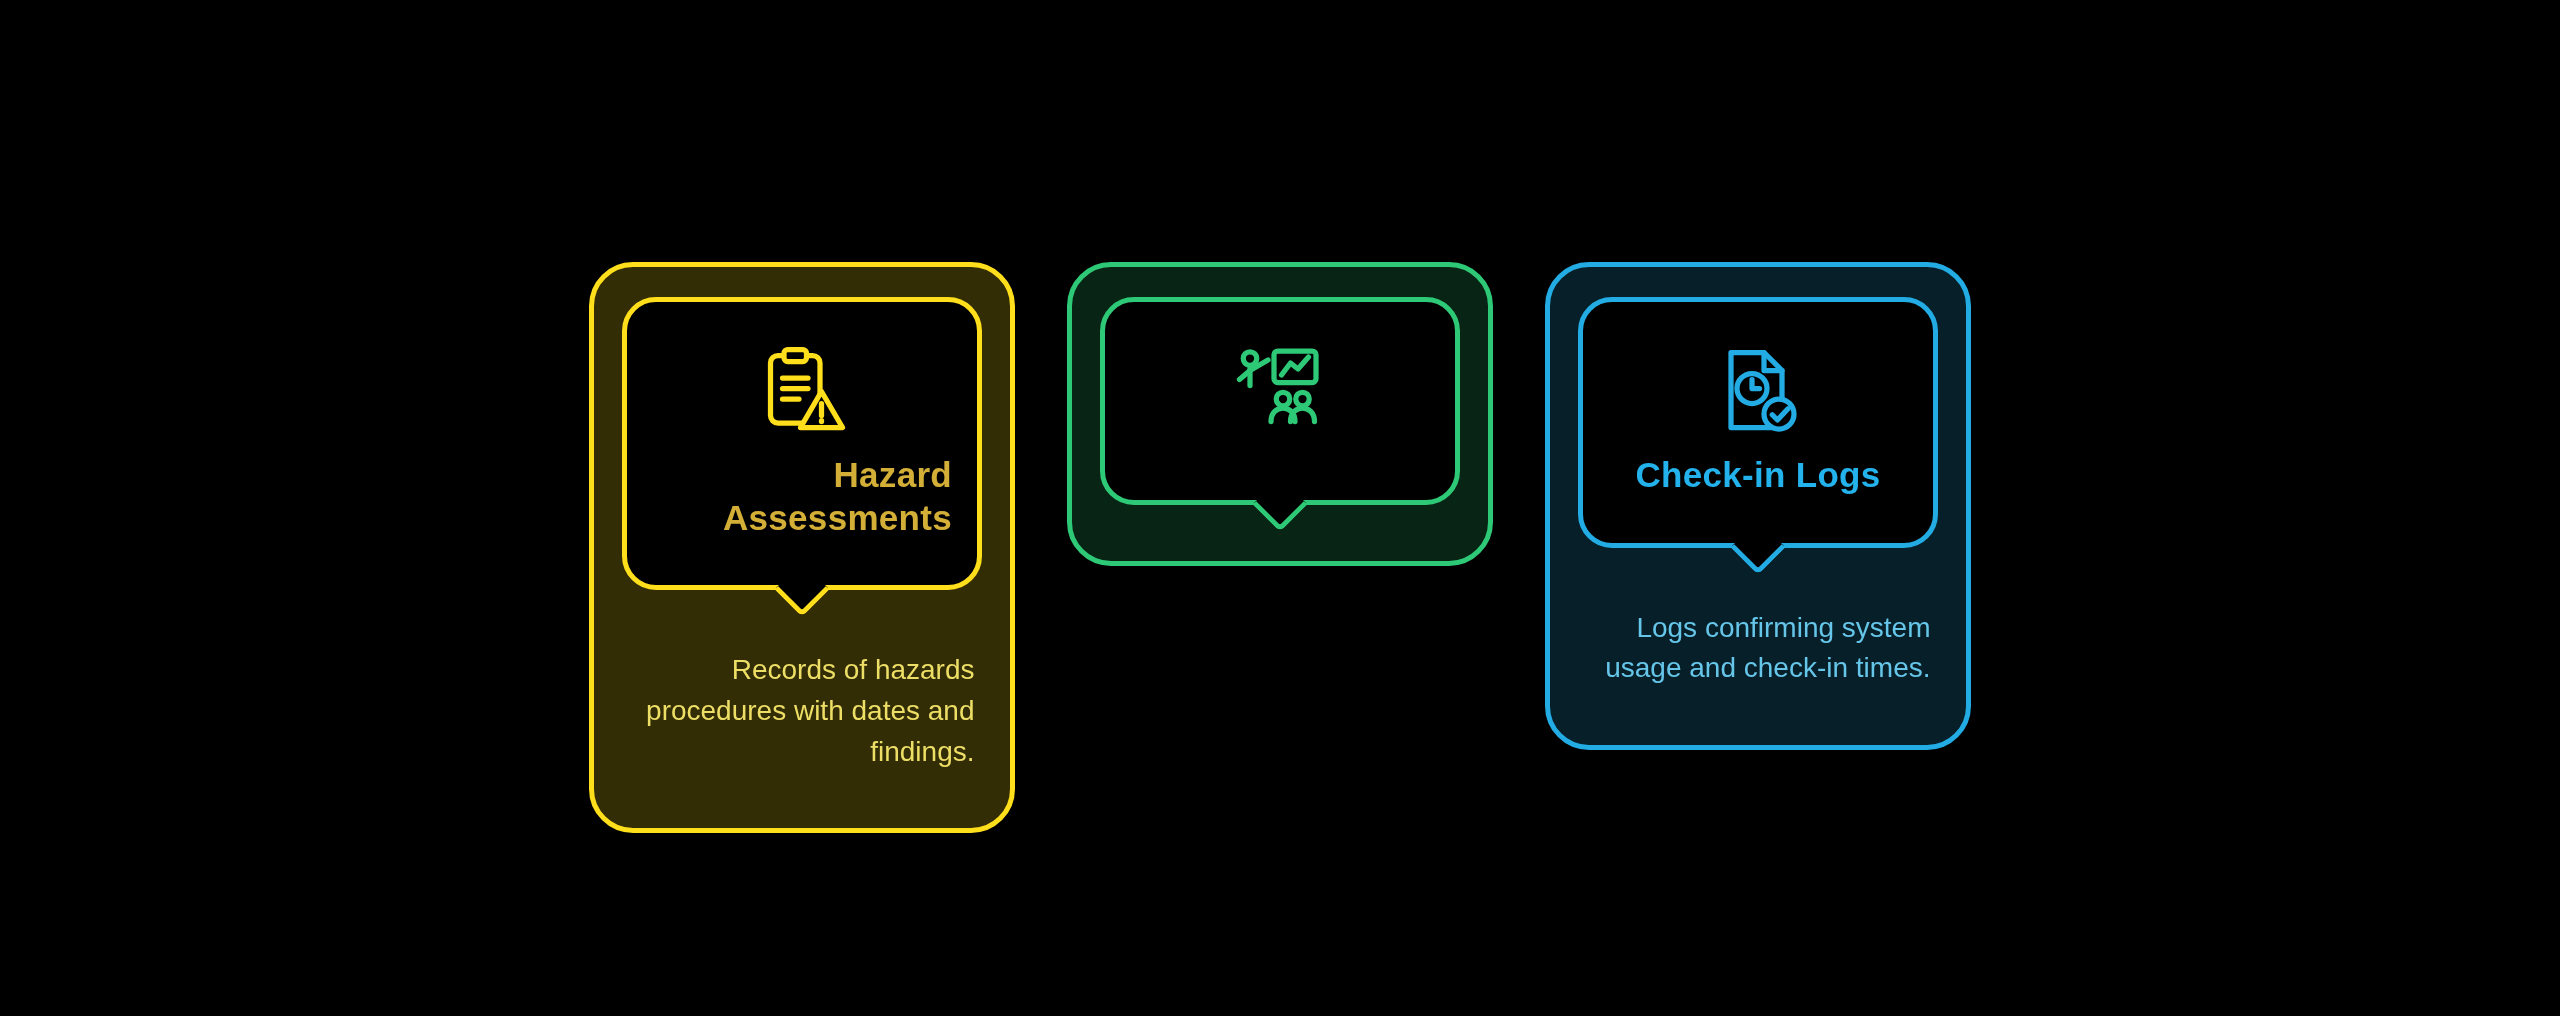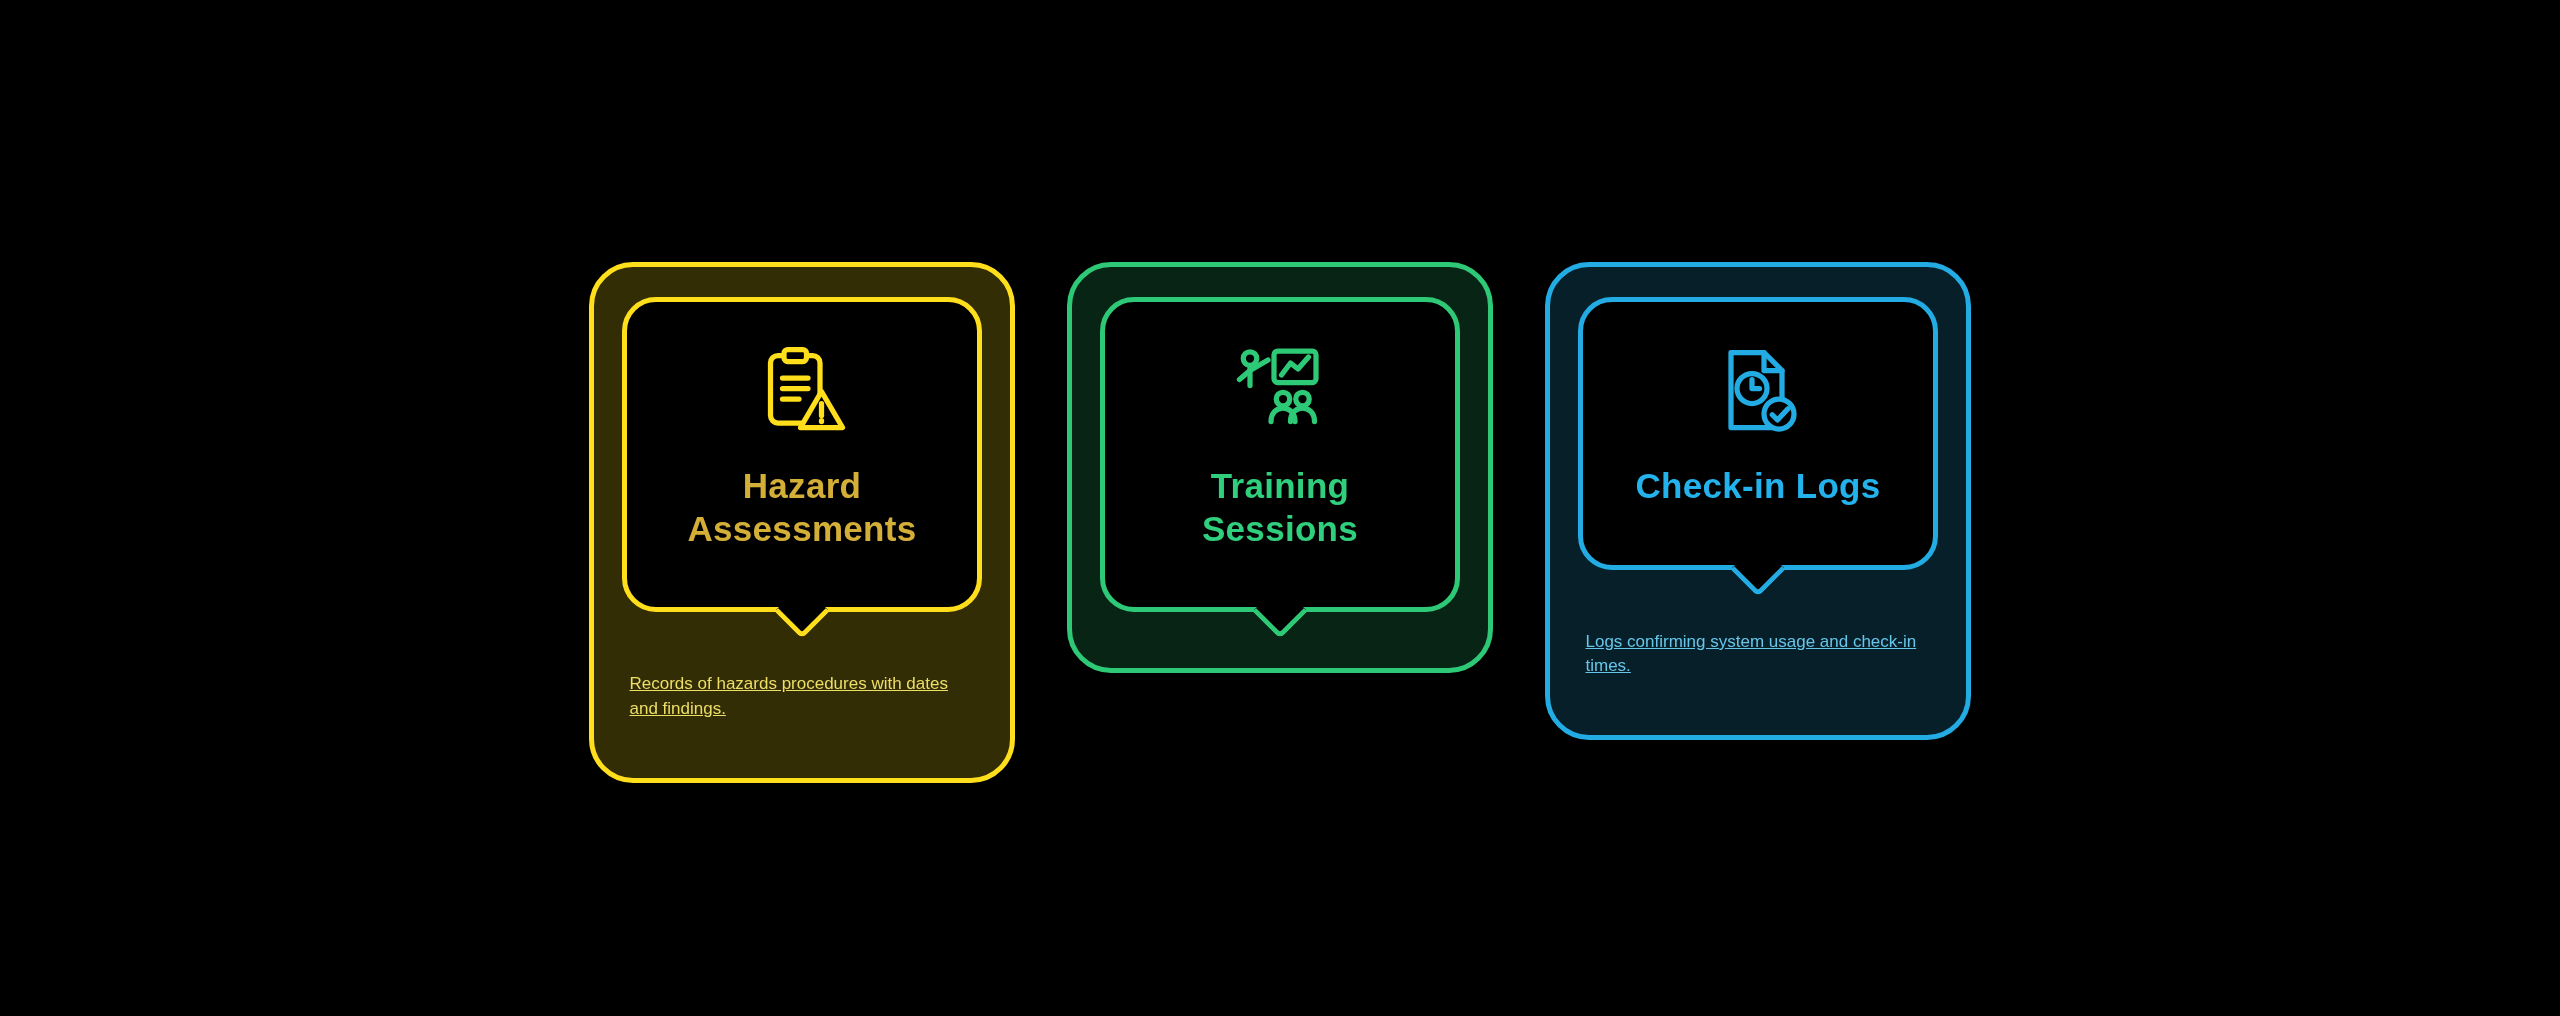--- a/index.html
+++ b/index.html
@@ -56,38 +56,37 @@
     color: var(--border-color);
     line-height: 0;
     margin-bottom: 16px;
   }
   .icon svg {
     width: 96px;
     height: 96px;
     display: block;
   }
   .card-title {
-    margin: 11px;
+    margin: 0;
     max-width: 300px;
-    text-align: center;
+    text-align: right;
     font-size: 35px;
     font-weight: 700;
     line-height: 1.22;
     letter-spacing: 0.3px;
     color: var(--title-color);
   }
   .card-desc {
     margin: 60px auto 0;
     max-width: 345px;
-    text-align: left;
-    font-size: 17px;
+    text-align: right;
+    font-size: 28px;
     font-weight: 400;
     line-height: 1.45;
     color: var(--desc-color);
-    text-decoration: underline;
   }
 </style>
 </head>
 <body>
 
 <main class="cards-row">
 
   <section class="card" style="--border-color: #FFDF1B; --title-color: #D4AF37; --desc-color: #EDDE66; --tint-color: rgba(255,223,27,0.20);">
     <div class="bubble">
       <span class="icon">
@@ -116,21 +115,20 @@
           <circle cx="12" cy="11" r="4.5"></circle>
           <path d="M12 16v13"></path>
           <path d="M12 19l12-7"></path>
           <path d="M12 19l-7 6"></path>
           <circle cx="34" cy="38" r="4.5"></circle>
           <circle cx="47" cy="38" r="4.5"></circle>
           <path d="M26 53c0-6 4-9 8-9s8 3 8 9"></path>
           <path d="M39 53c0-6 4-9 8-9s8 3 8 9"></path>
         </svg>
       </span>
-      <h2 class="card-title">Training Sessions</h2>
       <span class="tail"></span>
     </div>
   </section>
 
   <section class="card" style="--border-color: #23ACE4; --title-color: #23B2EB; --desc-color: #66C6E9; --tint-color: rgba(35,172,228,0.18);">
     <div class="bubble">
       <span class="icon">
         <svg viewBox="0 0 64 64" fill="none" stroke="currentColor" stroke-width="3.5" stroke-linecap="round" stroke-linejoin="round">
           <path d="M14 7h22l12 12v38H14Z"></path>
           <path d="M36 7v12h12"></path>

